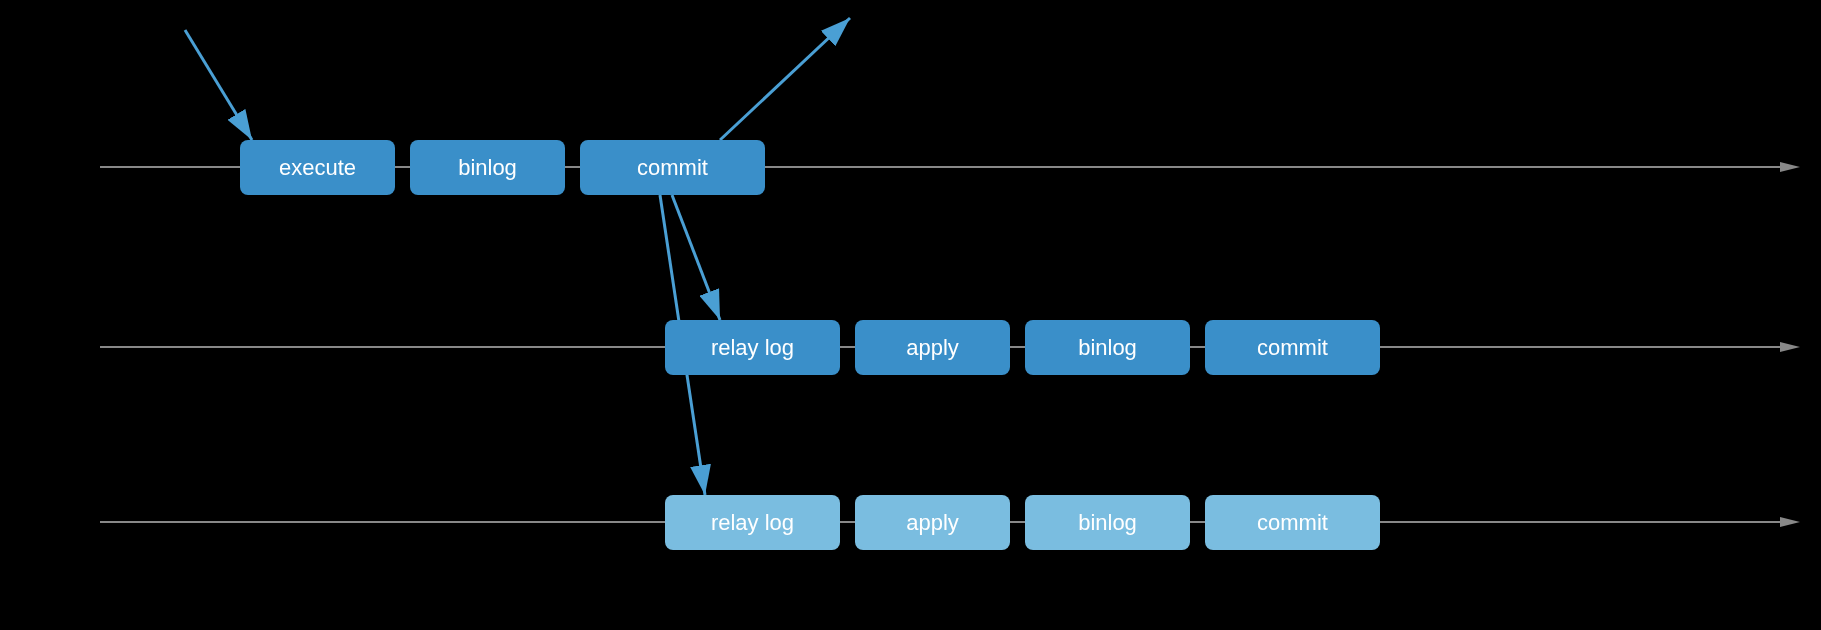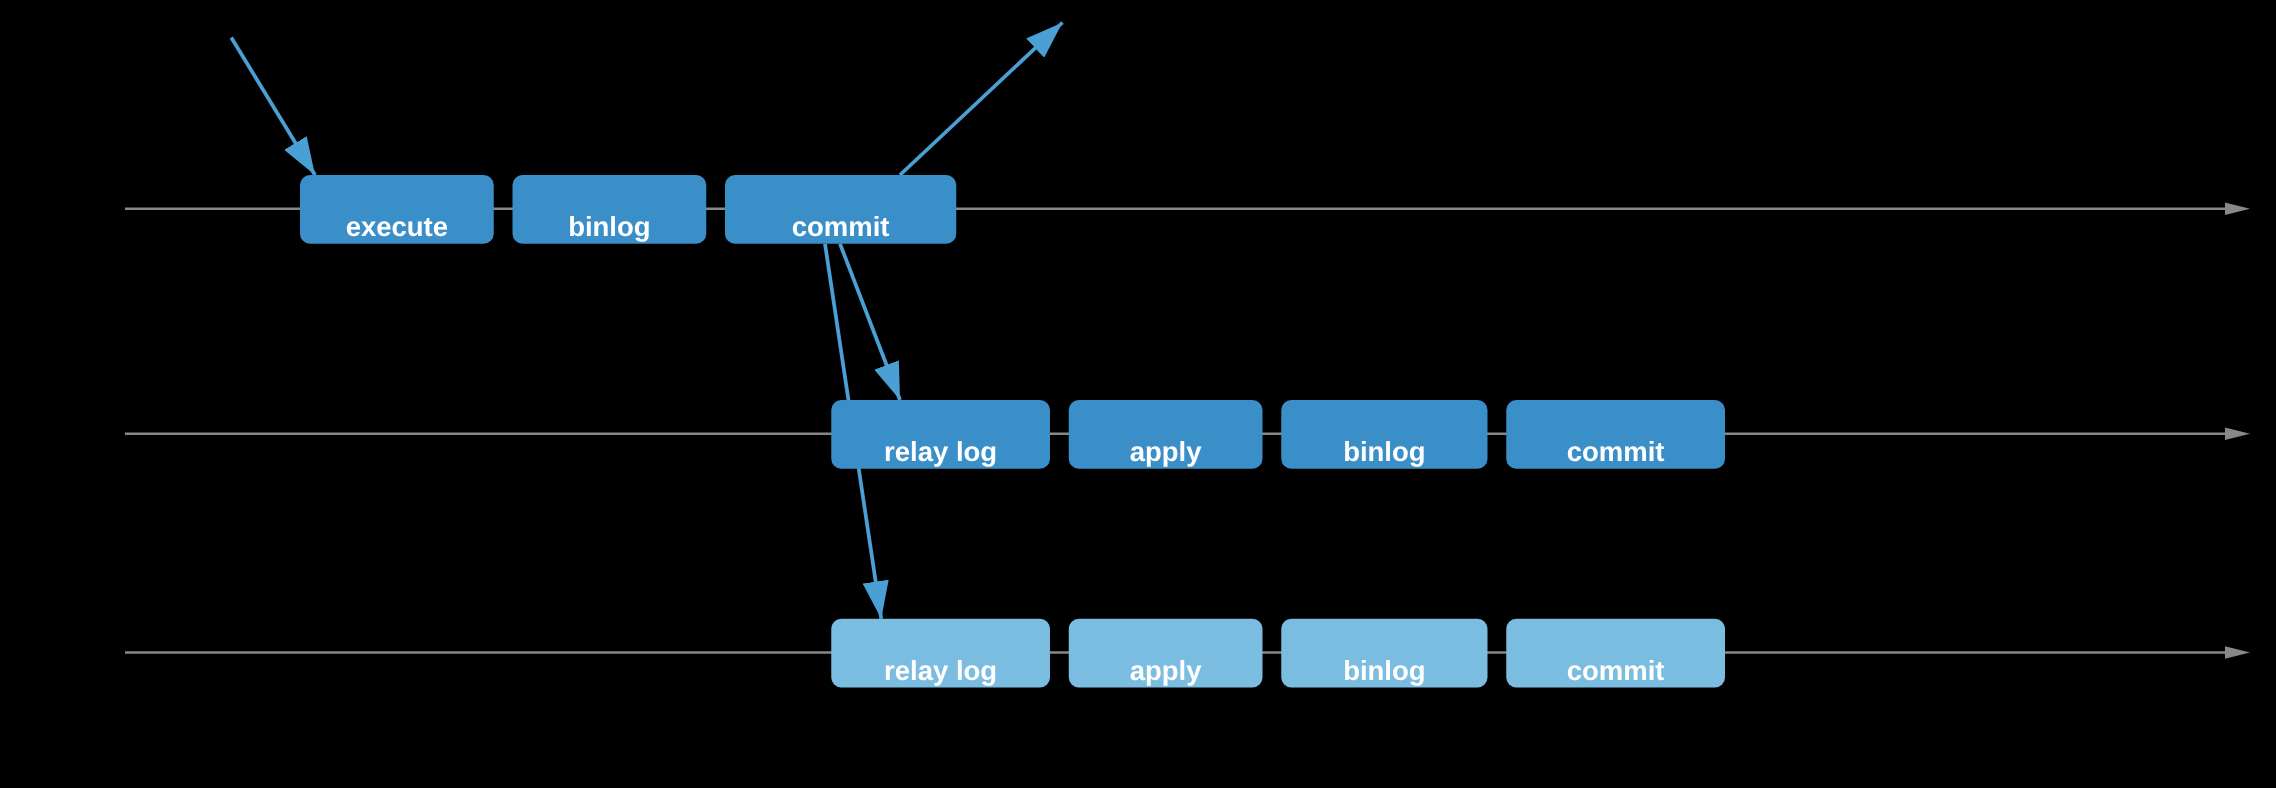--- a/index.html
+++ b/index.html
@@ -20,23 +20,23 @@
       position: absolute;
       top: 0;
       left: 0;
       width: 1821px;
       height: 630px;
     }
     .step-box {
       position: absolute;
       border-radius: 8px;
       display: flex;
-      align-items: flex-end;
+      align-items: center;
       justify-content: center;
-      font-weight: bold;
+      font-weight: normal;
       font-size: 22px;
       color: #fff;
     }
     .step-box.dark {
       background: #3a8fc9;
     }
     .step-box.light {
       background: #7abde0;
     }
   </style>

